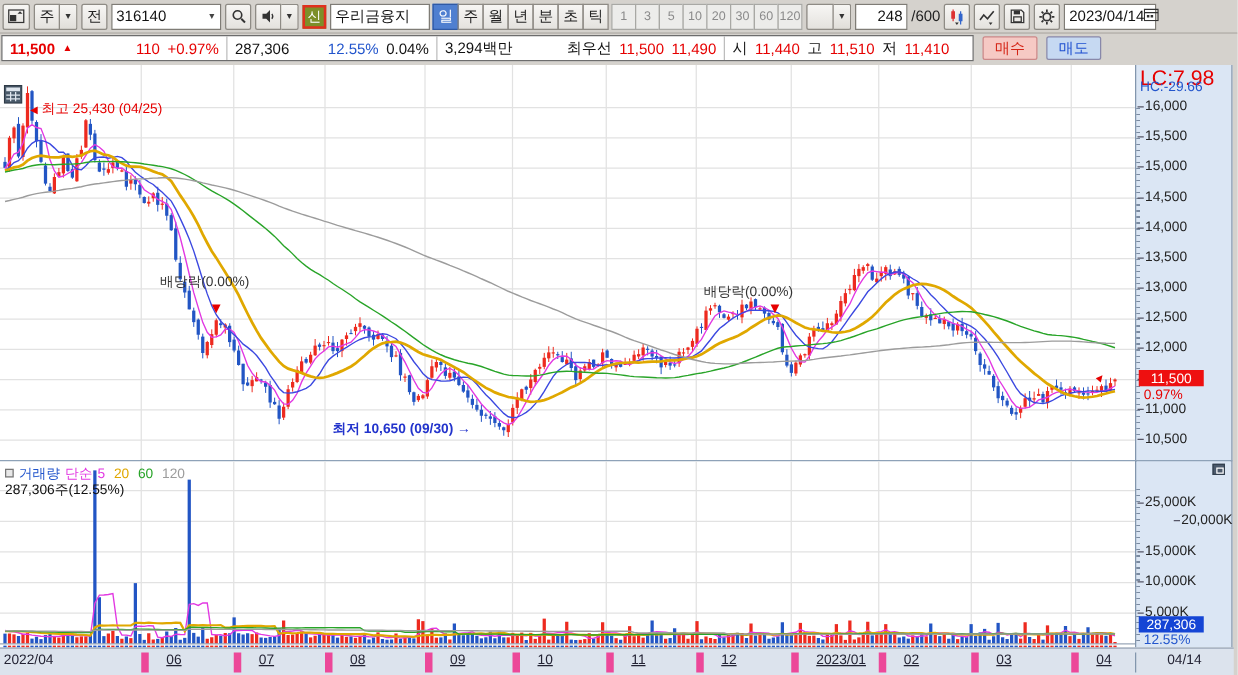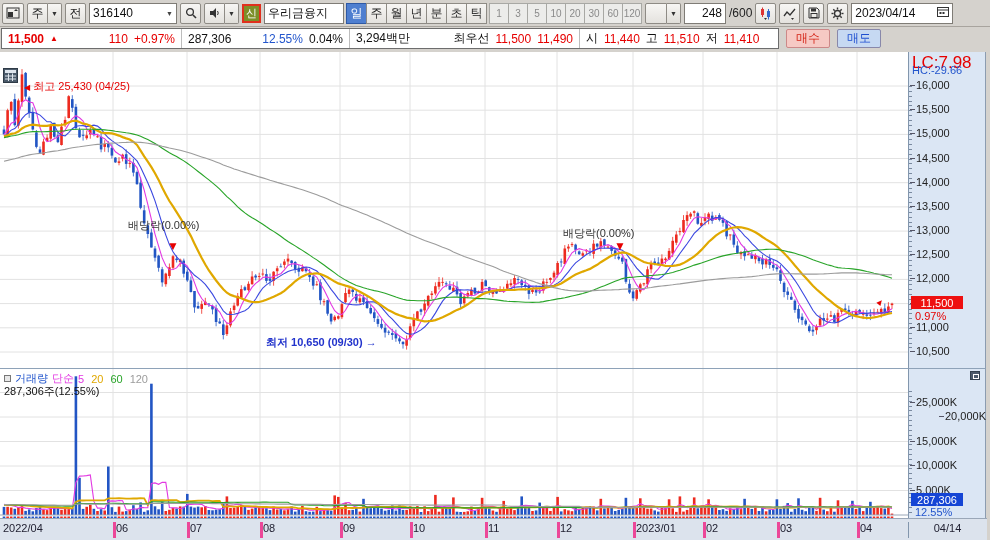--- a/index.html
+++ b/index.html
@@ -74,21 +74,21 @@
 
   .ann { position:absolute; font-size:11px; z-index:4; white-space:nowrap; }
   .ann-high { left:24px; top:27px; color:#e60000; }
   .ann-div { color:#333; }
   .marker { position:absolute; color:#e60000; font-size:12px; z-index:4; }
   .ann-low { left:266px; top:283px; color:#2233cc; font-weight:bold; }
   .marker-last { left:876px; top:245px; transform:rotate(40deg); font-size:9px; }
 
   .xaxis { position:absolute; left:0; top:468px; width:987px; height:22px; background:#dce3ed;
            border-top:1px solid #9aa7b8; font-size:11px; color:#223; }
-  .xlab { position:absolute; top:3px; padding-left:0; border-left:3px solid #ec4899; height:16px; }
+  .xlab { position:absolute; top:3px; padding-left:14px; border-left:6px solid #ec4899; height:16px;text-decoration:underline; }
   .xfirst { position:absolute; left:3px; top:3px; }
   .xcorner { position:absolute; left:908px; top:3px; width:78px; text-align:center; border-left:1px solid #8296ad; height:16px; }
 
   .chart-grid-icon { position:absolute; left:3px; top:16px; z-index:5; }
   .fs8 { font-size:8px; } .fs7 { font-size:7px; color:#444; }
 </style>
 </head>
 <body>
 
 <div class="window">
@@ -186,21 +186,21 @@
             <line x1="6.5" y1="10.5" x2="6.5" y2="12.5"></line>
             <line x1="0.5" y1="6.5" x2="2.5" y2="6.5"></line>
             <line x1="10.5" y1="6.5" x2="12.5" y2="6.5"></line>
             <line x1="2.3" y1="2.3" x2="3.7" y2="3.7"></line>
             <line x1="9.3" y1="9.3" x2="10.7" y2="10.7"></line>
             <line x1="2.3" y1="10.7" x2="3.7" y2="9.3"></line>
             <line x1="9.3" y1="3.7" x2="10.7" y2="2.3"></line>
           </g>
         </svg>
     </div>
-    <div class="field" style="width:102px;">
+    <div class="field" style="width:74px;text-align:center;">
       <span style="flex:1">2023/04/14</span>
       <span>
         <svg width="12" height="11" viewBox="0 0 12 11">
             <rect x="0.5" y="1.5" width="11" height="9" fill="none" stroke="#333"></rect>
             <line x1="0.5" y1="4" x2="11.5" y2="4" stroke="#333"></line>
             <rect x="2.5" y="6" width="2" height="2" fill="#333"></rect>
             <rect x="5.5" y="6" width="2" height="2" fill="#333"></rect>
           </svg>
       </span>
     </div>

